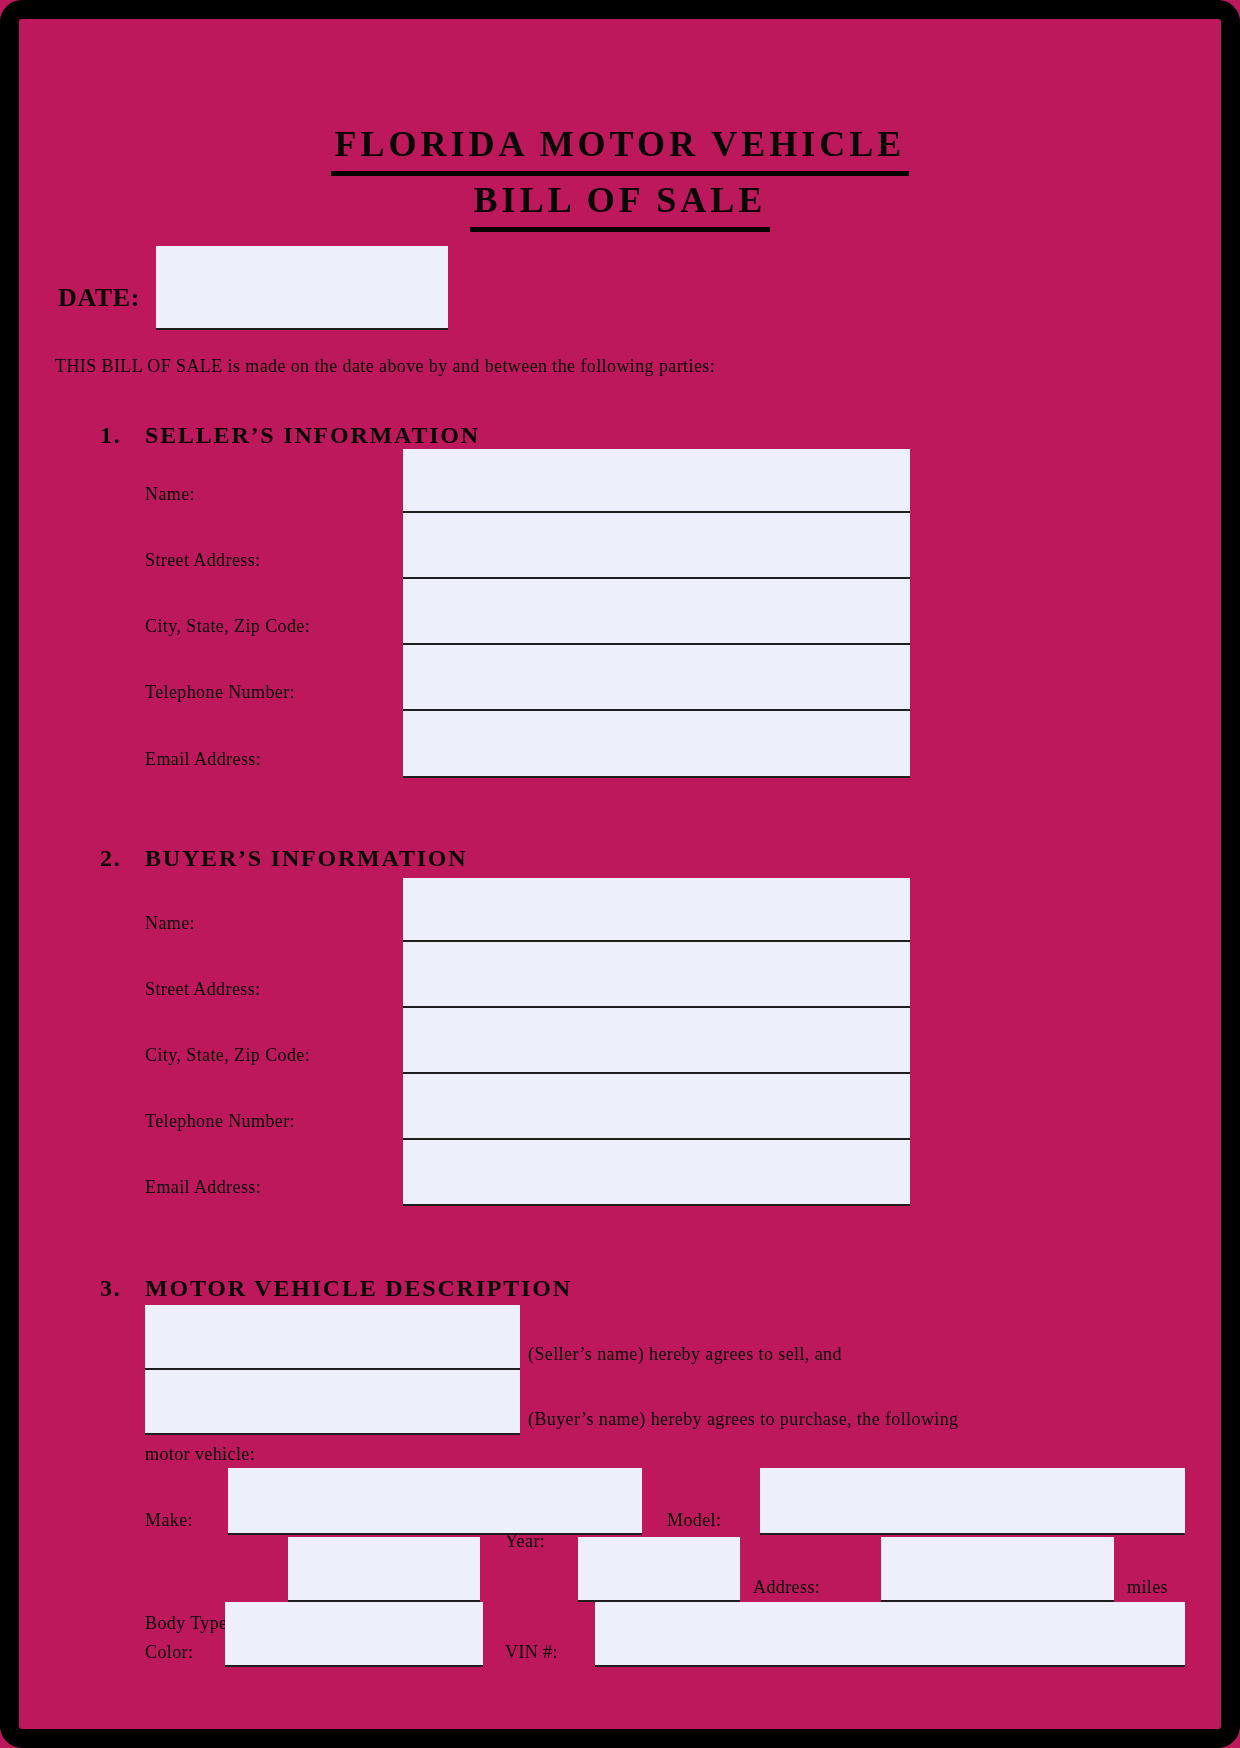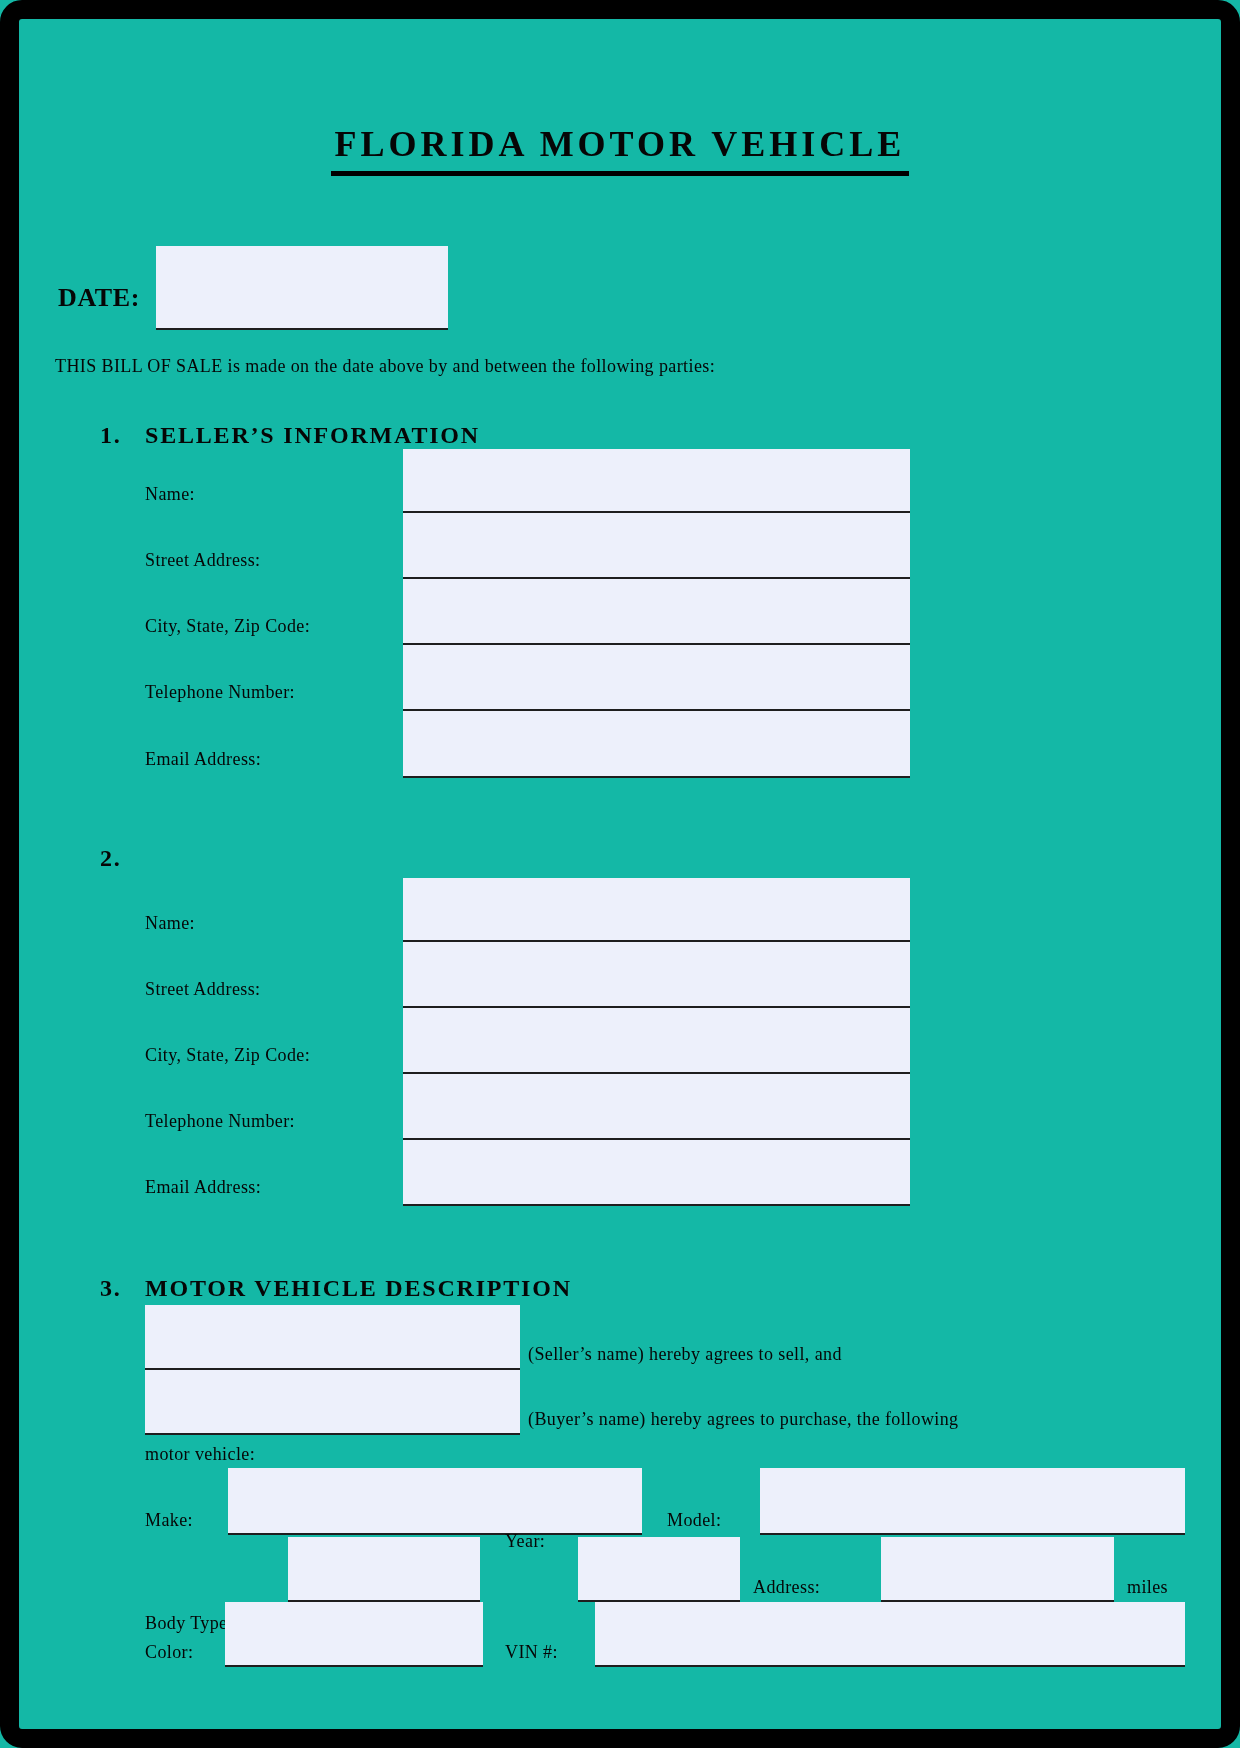--- a/index.html
+++ b/index.html
@@ -4,21 +4,21 @@
 <style>
   html, body {
     margin: 0;
     padding: 0;
     background: #ffffff;
   }
   .page {
     position: relative;
     width: 1240px;
     height: 1748px;
-    background: #14b8a6;
+    background: #be185d;
     font-family: "Liberation Serif", "DejaVu Serif", serif;
     color: #060606;
     overflow: hidden;
   }
   .frame {
     position: absolute;
     left: 0; top: 0; right: 0; bottom: 0;
     border: 19px solid #000000;
     border-radius: 22px;
     pointer-events: none;
@@ -74,20 +74,21 @@
 </style>
 </head>
 <body>
 
 <div class="page">
 
   <div class="frame"></div>
 
   <div class="title-wrap">
     <div class="title-line"><span>FLORIDA MOTOR VEHICLE</span></div>
+    <div class="title-line"><span>BILL OF SALE</span></div>
   </div>
 
   <div class="abs date-label" style="left:58px; top:283px;">DATE:</div>
   <input class="fld" style="left: 156px; top: 246px; width: 292px; height: 84px;" type="text" value="">
 
   <div class="abs txt" style="left:55px; top:352px;">THIS BILL OF SALE is made on the date above by and between the following parties:</div>
 
   <div class="abs sec-head" style="left:100px; top:421px;">1.</div>
   <div class="abs sec-head" style="left:145px; top:421px;">SELLER’S INFORMATION</div>
 
@@ -100,20 +101,21 @@
   <div class="abs txt" style="left:145px; top:612px;">City, State, Zip Code:</div>
   <input class="fld" style="left: 403px; top: 579px; width: 507px; height: 66px;" type="text" value="">
 
   <div class="abs txt" style="left:145px; top:678px;">Telephone Number:</div>
   <input class="fld" style="left: 403px; top: 645px; width: 507px; height: 66px;" type="text" value="">
 
   <div class="abs txt" style="left:145px; top:745px;">Email Address:</div>
   <input class="fld" style="left: 403px; top: 711px; width: 507px; height: 67px;" type="text" value="">
 
   <div class="abs sec-head" style="left:100px; top:844px;">2.</div>
+  <div class="abs sec-head" style="left:145px; top:844px;">BUYER’S INFORMATION</div>
 
   <div class="abs txt" style="left:145px; top:909px;">Name:</div>
   <input class="fld" style="left: 403px; top: 878px; width: 507px; height: 64px;" type="text" value="">
 
   <div class="abs txt" style="left:145px; top:975px;">Street Address:</div>
   <input class="fld" style="left: 403px; top: 942px; width: 507px; height: 66px;" type="text" value="">
 
   <div class="abs txt" style="left:145px; top:1041px;">City, State, Zip Code:</div>
   <input class="fld" style="left: 403px; top: 1008px; width: 507px; height: 66px;" type="text" value="">
 

